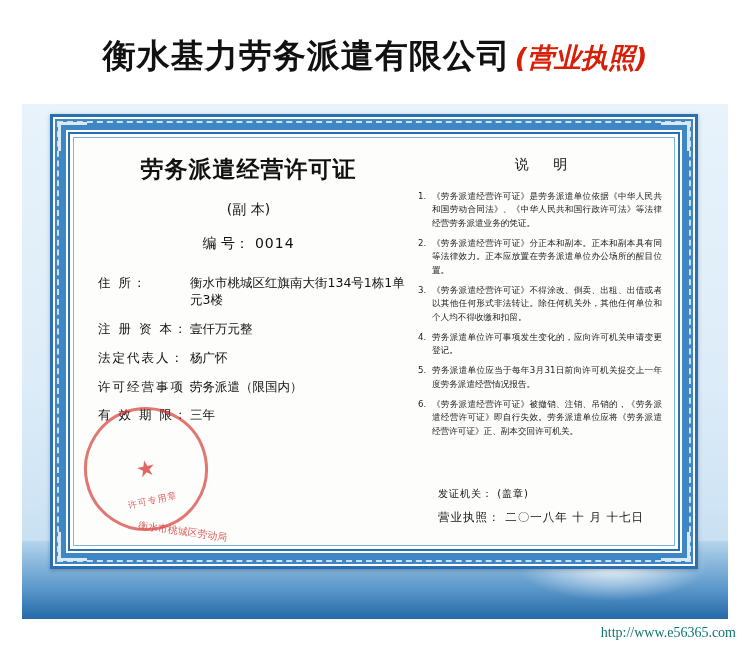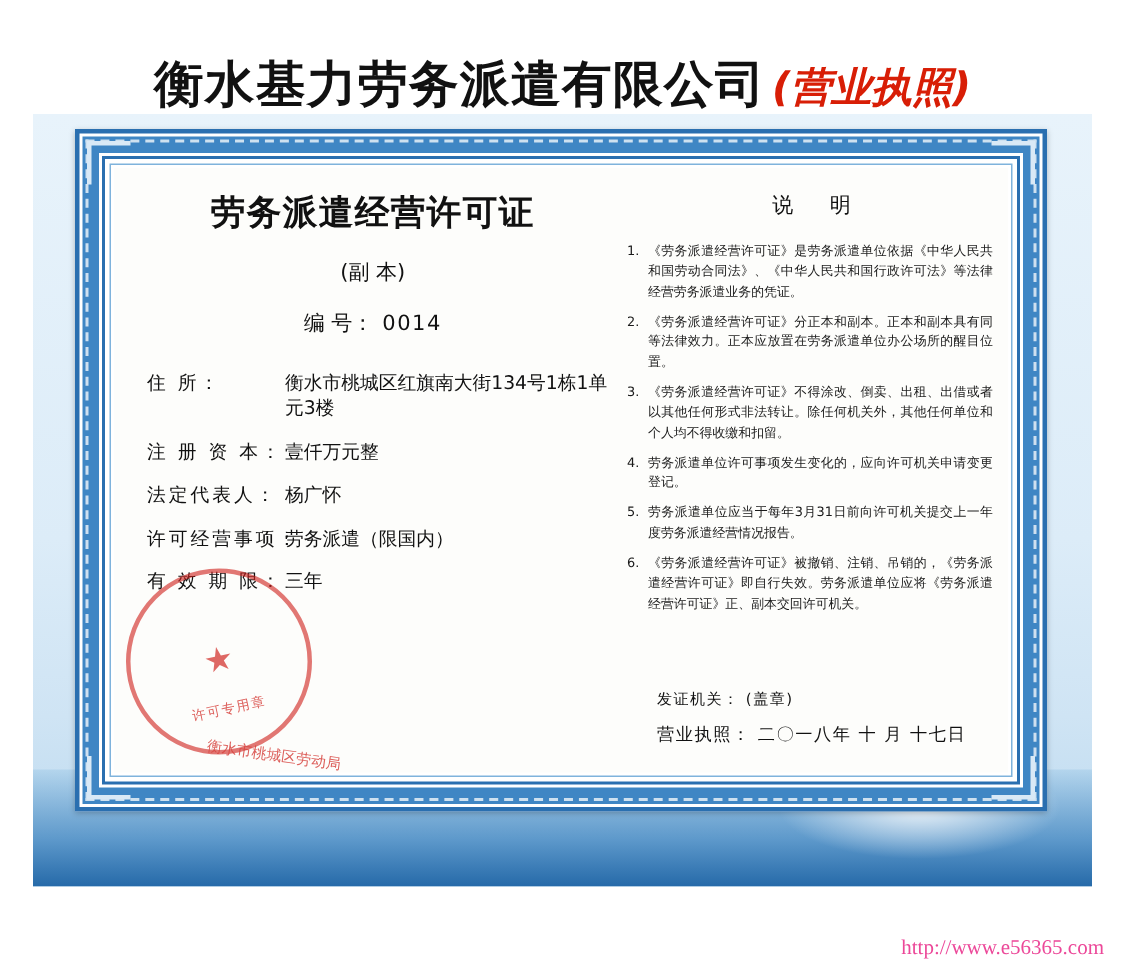--- a/index.html
+++ b/index.html
@@ -35,21 +35,21 @@
     font-weight: bold;
     font-style: italic;
     color: #d81e06;
     margin-left: 4px;
   }
 
   
   .photo {
     position: absolute;
     left: 22px;
-    top: 76px;
+    top: 104px;
     width: 706px;
     height: 515px;
     background: linear-gradient(180deg,#e8f3fb 0%, #dcecf8 55%, #cfe4f4 78%, #b9d8ef 100%);
     overflow: hidden;
   }
   .photo .water-bottom {
     position: absolute;
     left: 0;
     bottom: 0;
     width: 100%;
@@ -277,21 +277,21 @@
     color: rgba(208,35,30,0.85);
     letter-spacing: 1px;
   }
 
   
   .footer-url {
     position: absolute;
     right: 14px;
     bottom: 6px;
     font-size: 14px;
-    color: #ec4899;
+    color: #0f766e;
     font-family: "Liberation Serif", "DejaVu Serif", serif;
   }
 </style>
 </head>
 <body>
 
 <div class="page-title">
   <span class="main">衡水基力劳务派遣有限公司</span><span class="sub">(营业执照)</span>
 </div>
 

